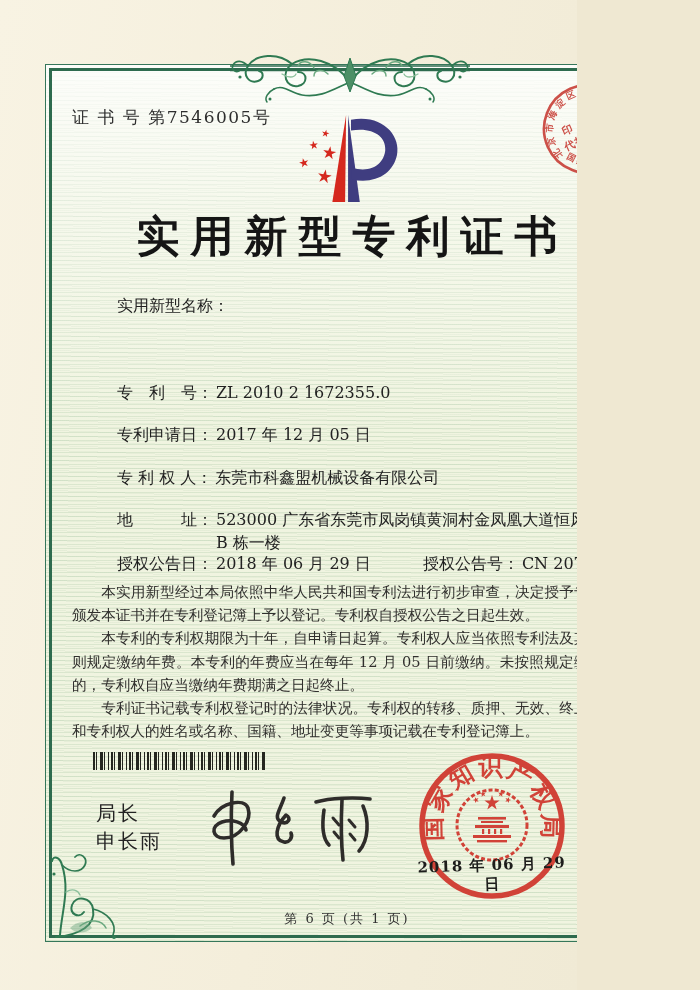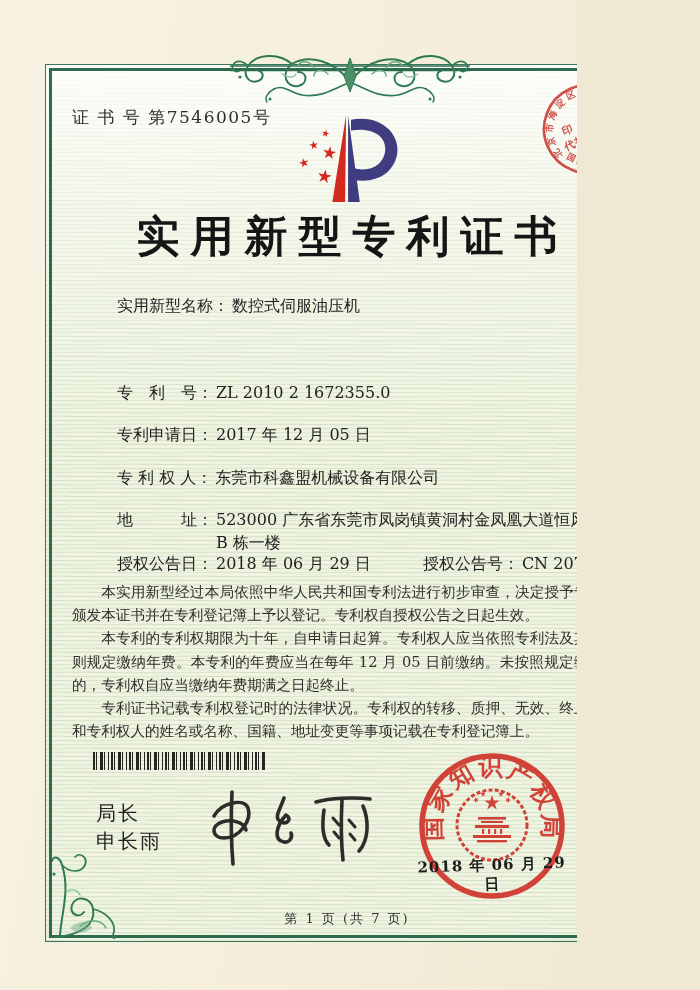--- a/index.html
+++ b/index.html
@@ -175,21 +175,20 @@
     <use href="#star5" transform="translate(39,66) scale(7.4) rotate(10)" fill="#d5281e"></use>
     <polygon points="61,3 47,92 60,92" fill="#d5281e"></polygon>
     <polygon points="63,3 63,92 75,92" fill="#3f3d80"></polygon>
     <path d="M66,8 C98,2 117,24 113,44 C109,63 91,74 67,69 L67,57 C89,63 100,51 101,39 C102,25 88,15 66,19 Z" fill="#3f3d80"></path>
   </svg>
 
   <h1 class="title">实用新型专利证书</h1>
 
   <div class="field-row f0">
     <span class="lab">实用新型名称：</span>
-    <span class="val">数控式伺服油压机</span>
   </div>
   <div class="field-row f2">
     <span class="lab">专　利　号：</span>
     <span class="val">ZL 2010 2 1672355.0</span>
   </div>
   <div class="field-row f3">
     <span class="lab">专利申请日：</span>
     <span class="val">2017 年 12 月 05 日</span>
   </div>
   <div class="field-row f4">
@@ -258,15 +257,15 @@
         <rect x="-4" y="3" width="2.2" height="5"></rect>
         <rect x="2" y="3" width="2.2" height="5"></rect>
         <rect x="8" y="3" width="2.2" height="5"></rect>
         <rect x="-19" y="9" width="38" height="3"></rect>
         <rect x="-15" y="14" width="30" height="2.4"></rect>
       </g>
     </svg>
   </div>
   <div class="seal-date">2018 年 06 月 29 日</div>
 
-  <div class="footer">第 1 页 (共 7 页)</div>
+  <div class="footer">第 6 页 (共 1 页)</div>
 
 </div>
 
 </body></html>

